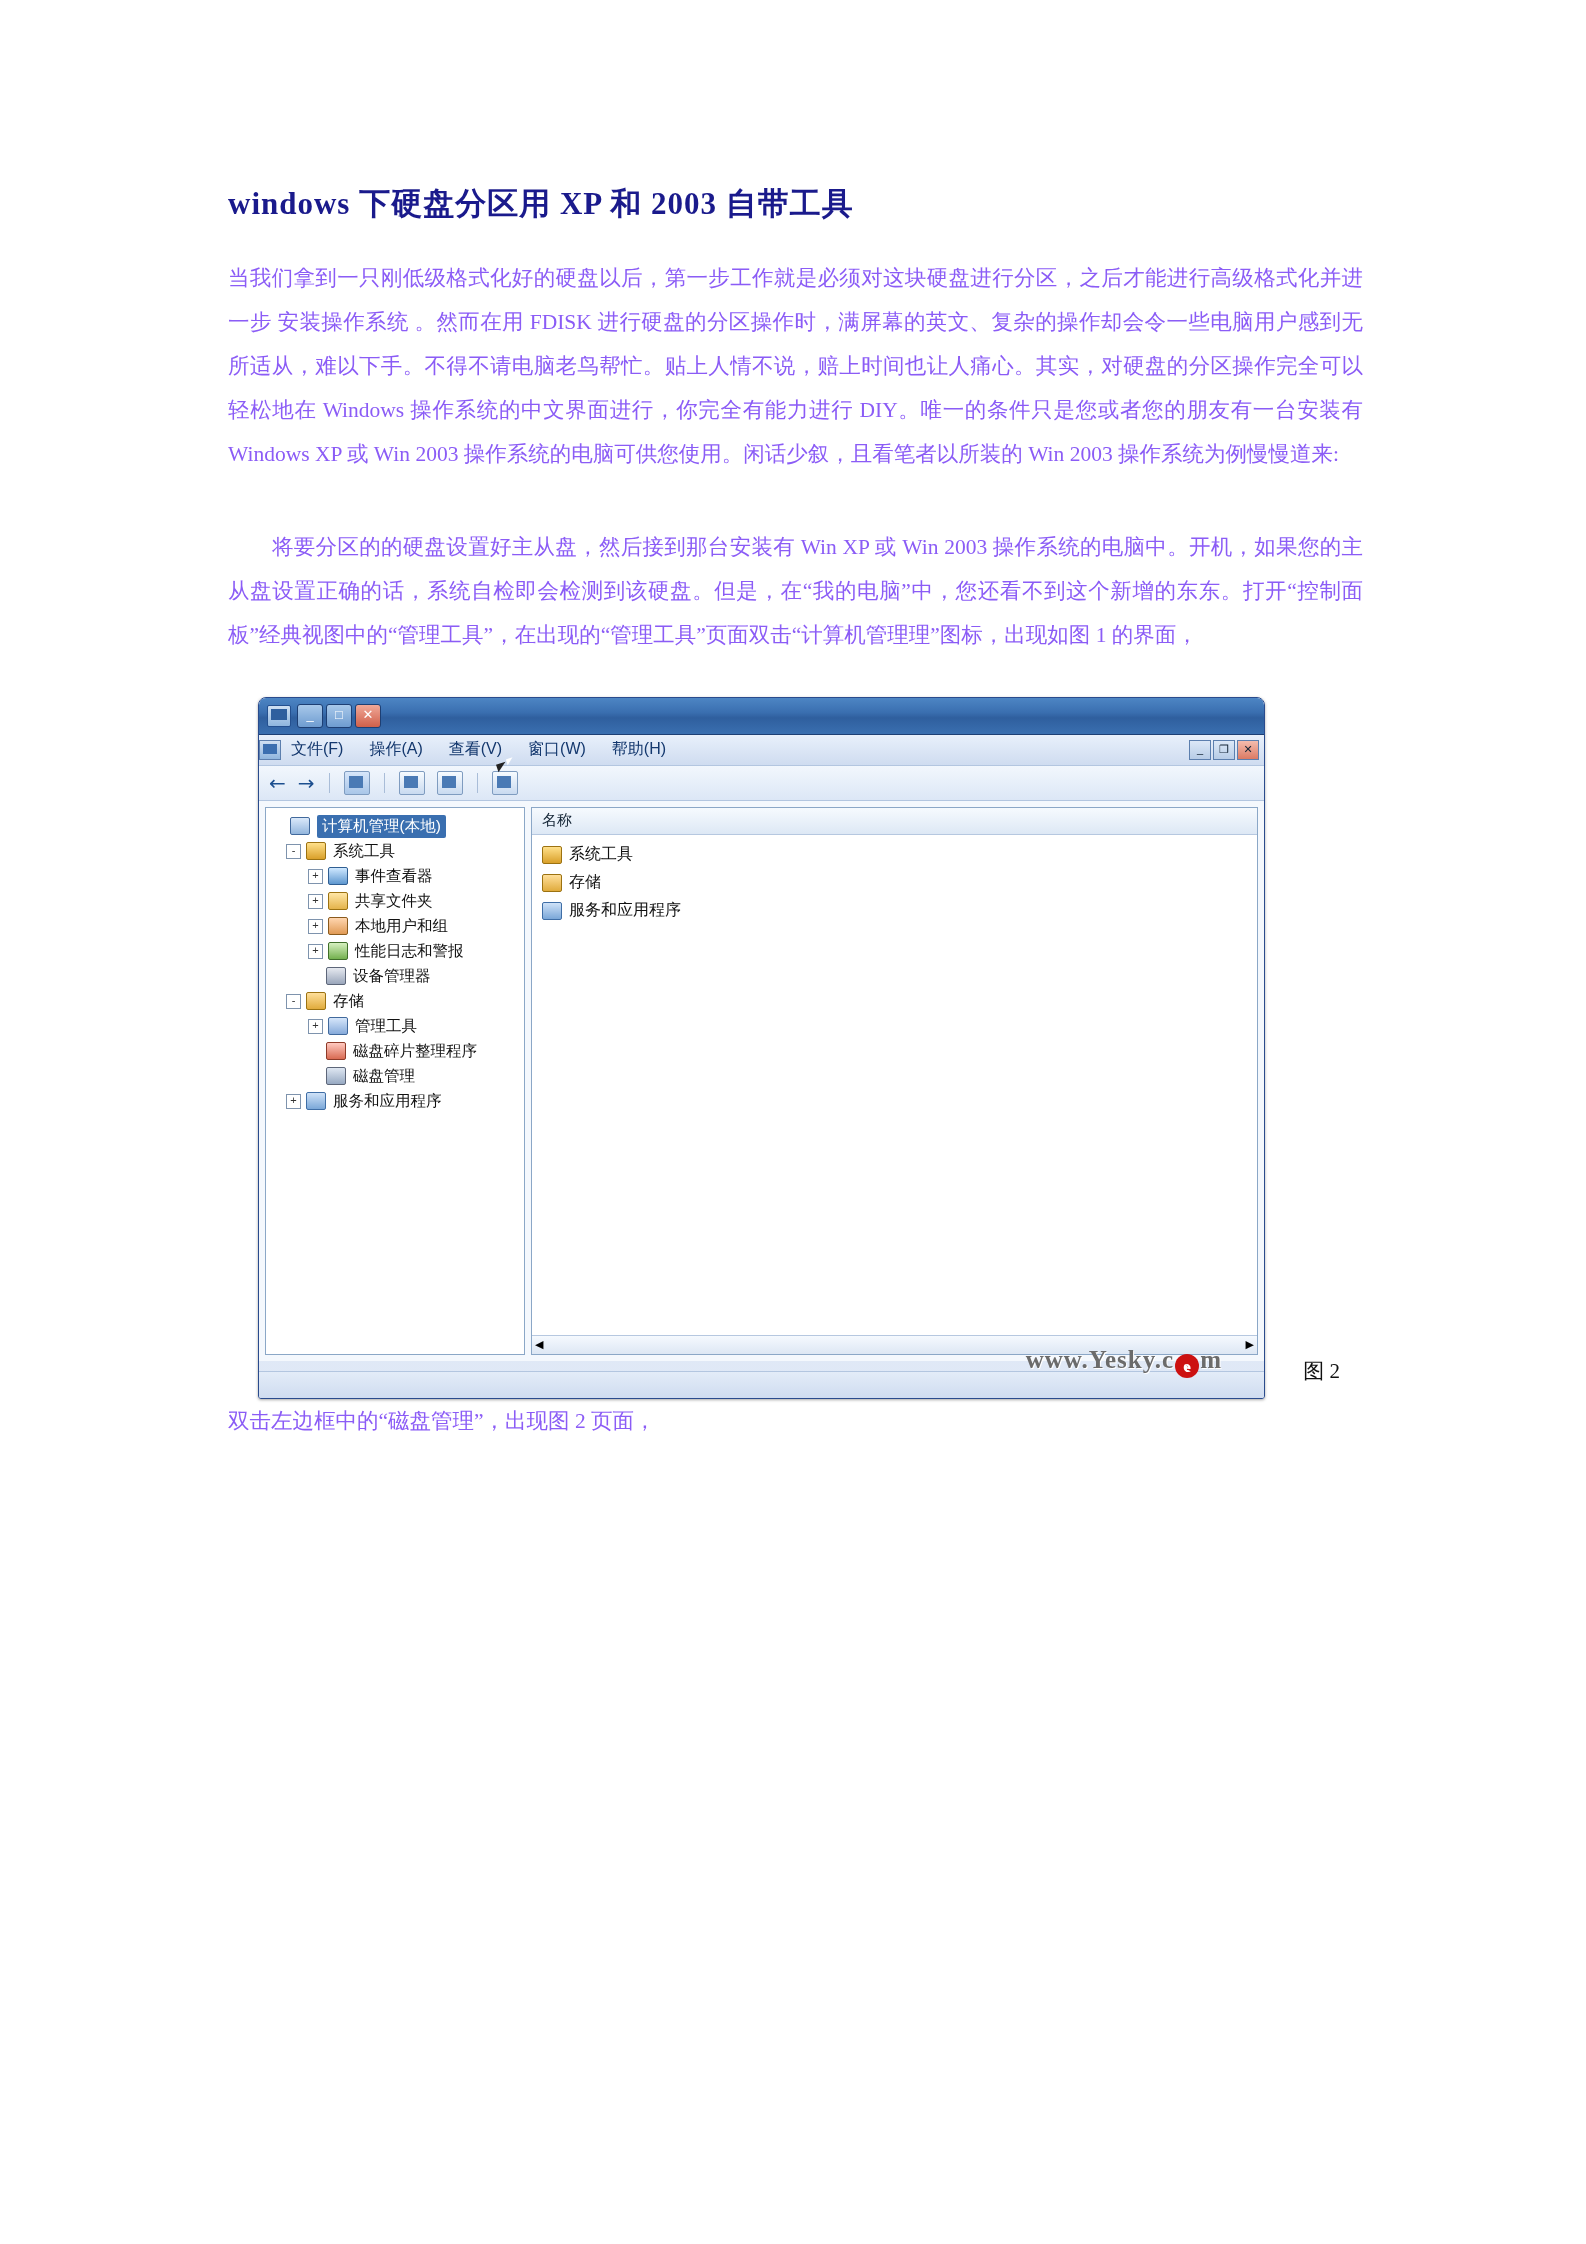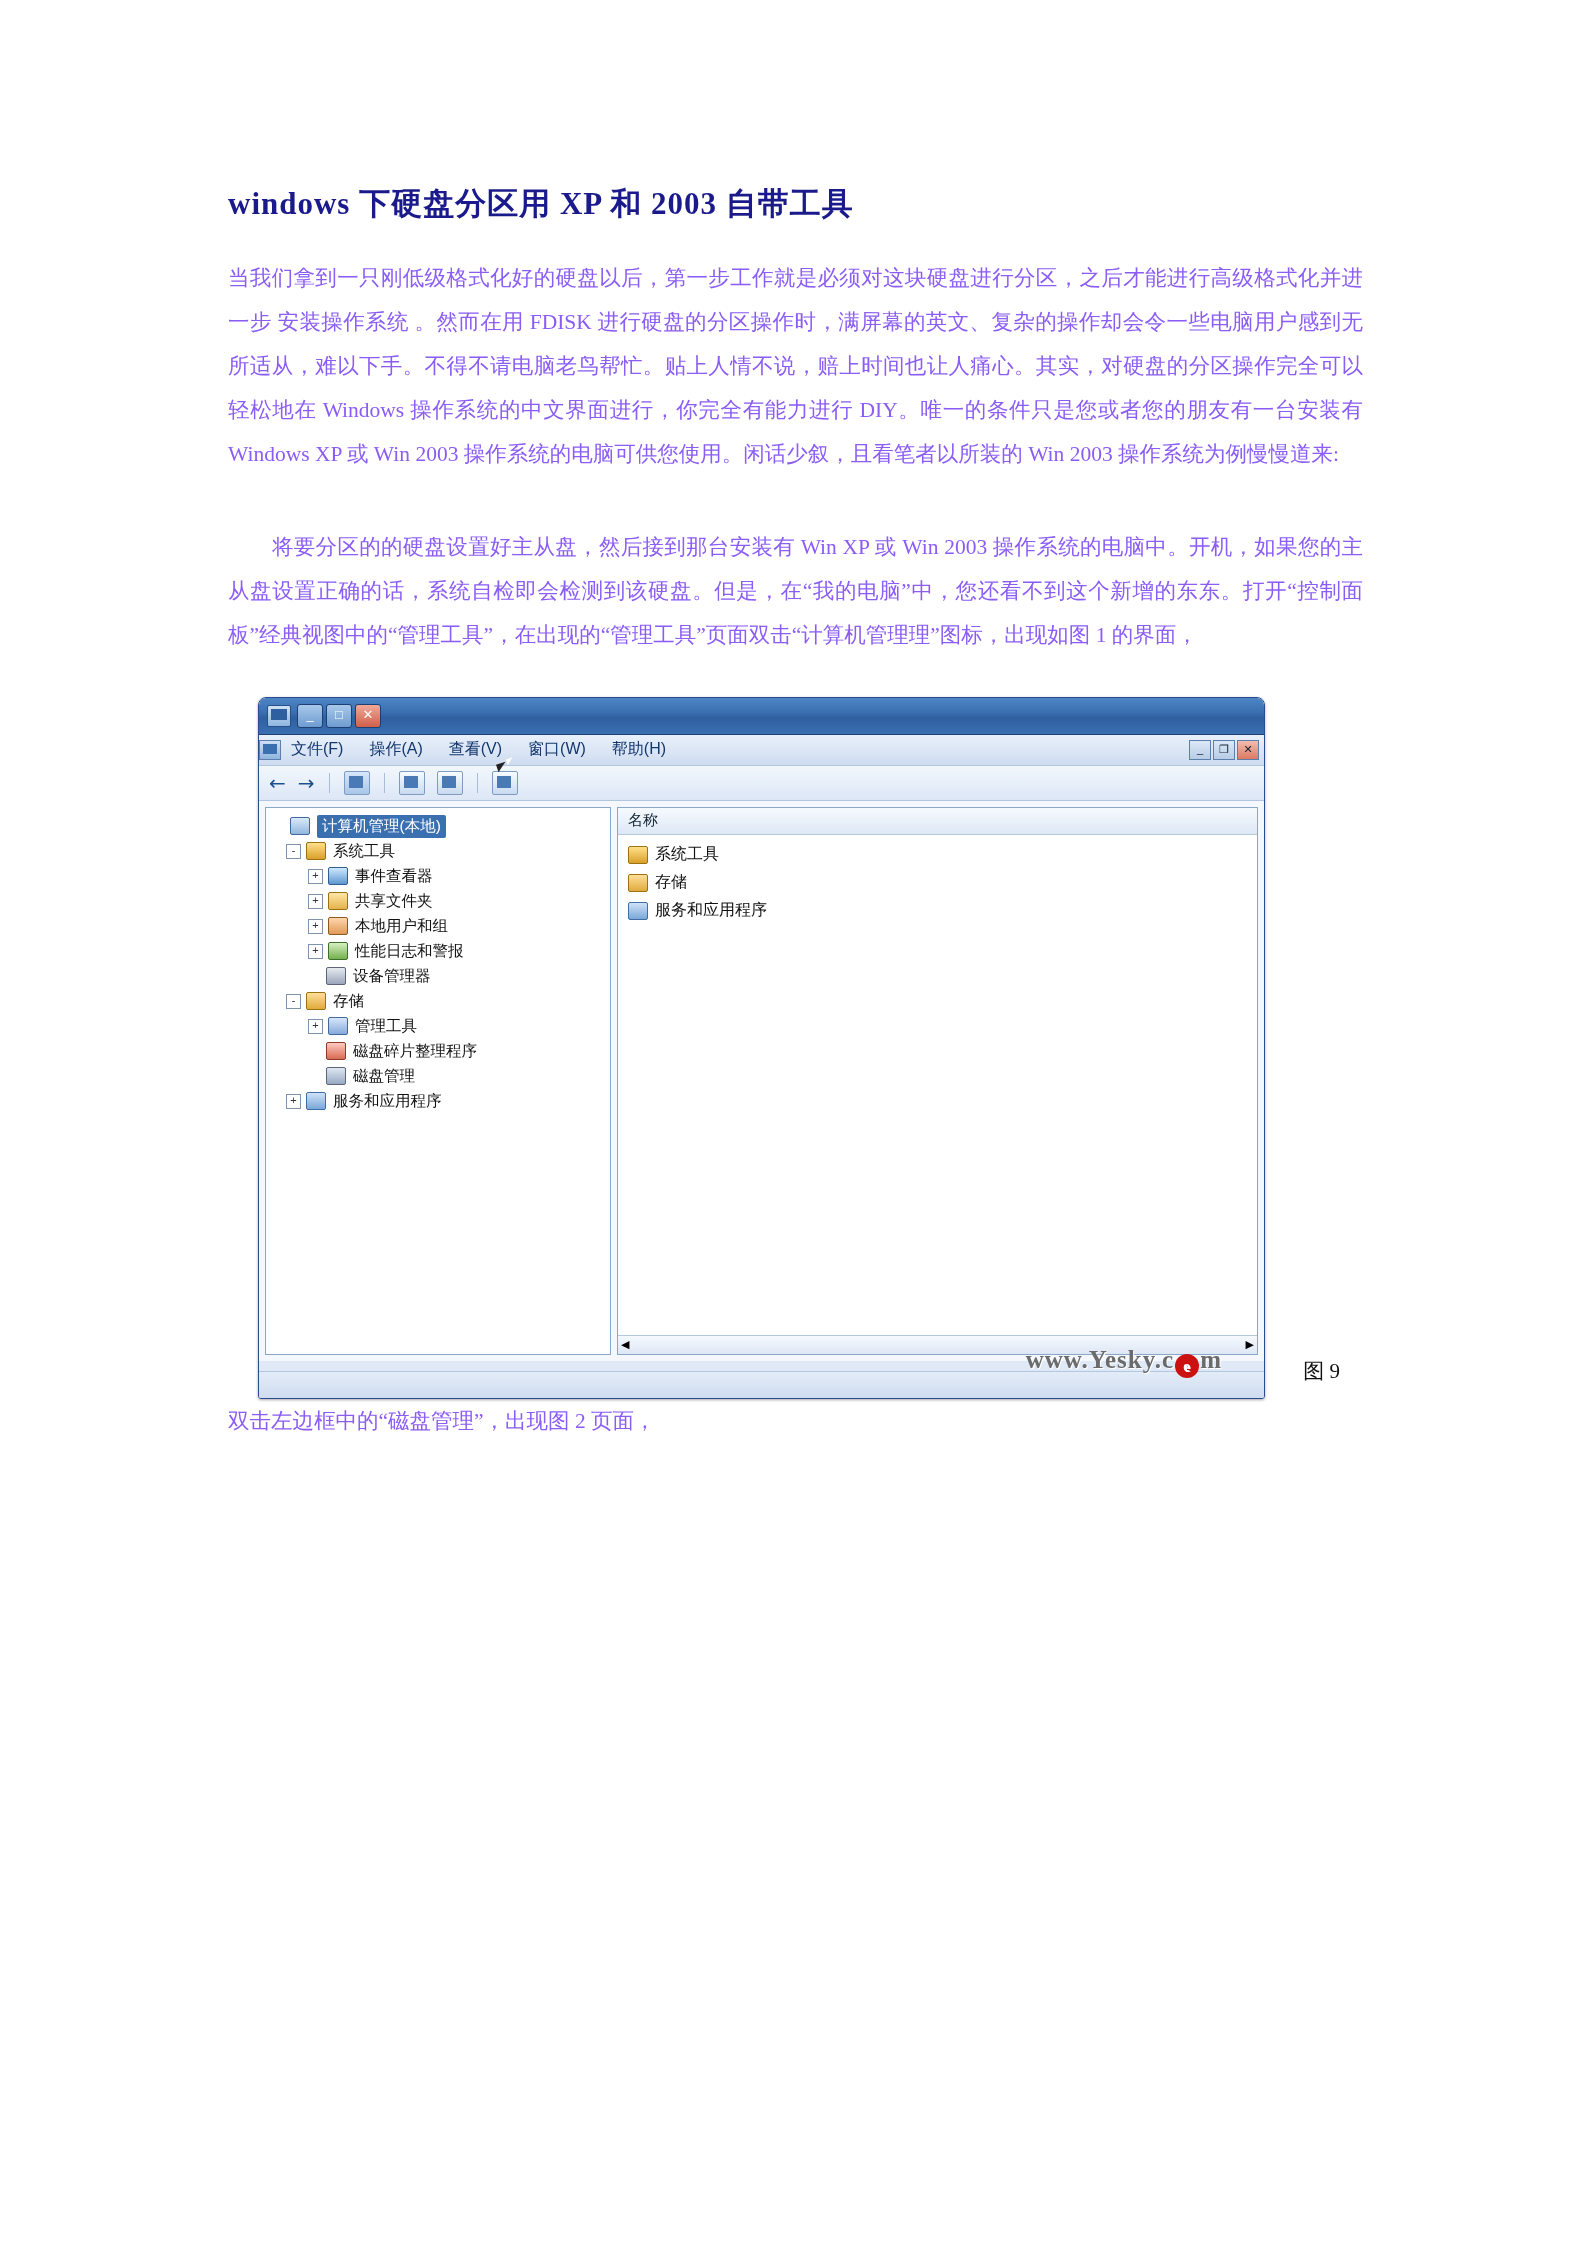--- a/index.html
+++ b/index.html
@@ -195,21 +195,21 @@
     gap: 6px;
     box-sizing: border-box;
   }
   .tree-pane, .list-pane {
     background: #fff;
     border: 1px solid #8ba7c7;
     overflow: hidden;
     position: relative;
   }
   .tree-pane {
-    width: 346px;
+    width: 260px;
     padding: 6px 4px;
     box-sizing: border-box;
   }
   .list-pane {
     flex: 1;
     display: flex;
     flex-direction: column;
   }
   .list-header {
     height: 26px;
@@ -506,19 +506,19 @@
           </div>
         </div>
 
         <div class="statusbar"></div>
 
         <div class="watermark">
           <span>www.Yesky.c</span><span class="red">e</span><span>m</span>
         </div>
       </div>
 
-      <div class="fig-caption">图 9</div>
+      <div class="fig-caption">图 2</div>
     </div>
 
     <p class="body-par after-shot">双击左边框中的“磁盘管理”，出现图 2 页面，</p>
 
   </div>
 </div>
 
 </body></html>

